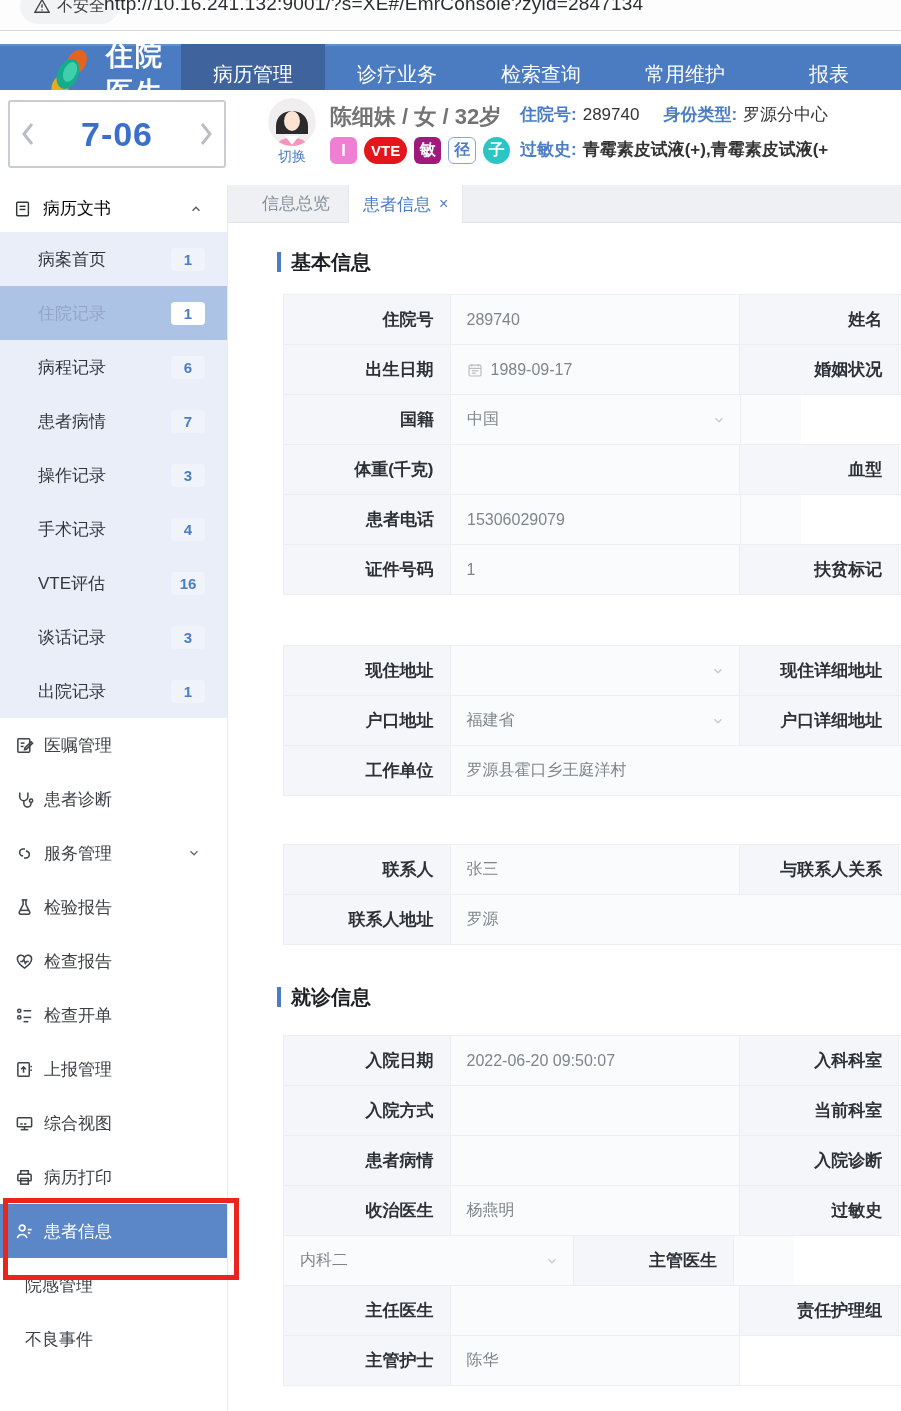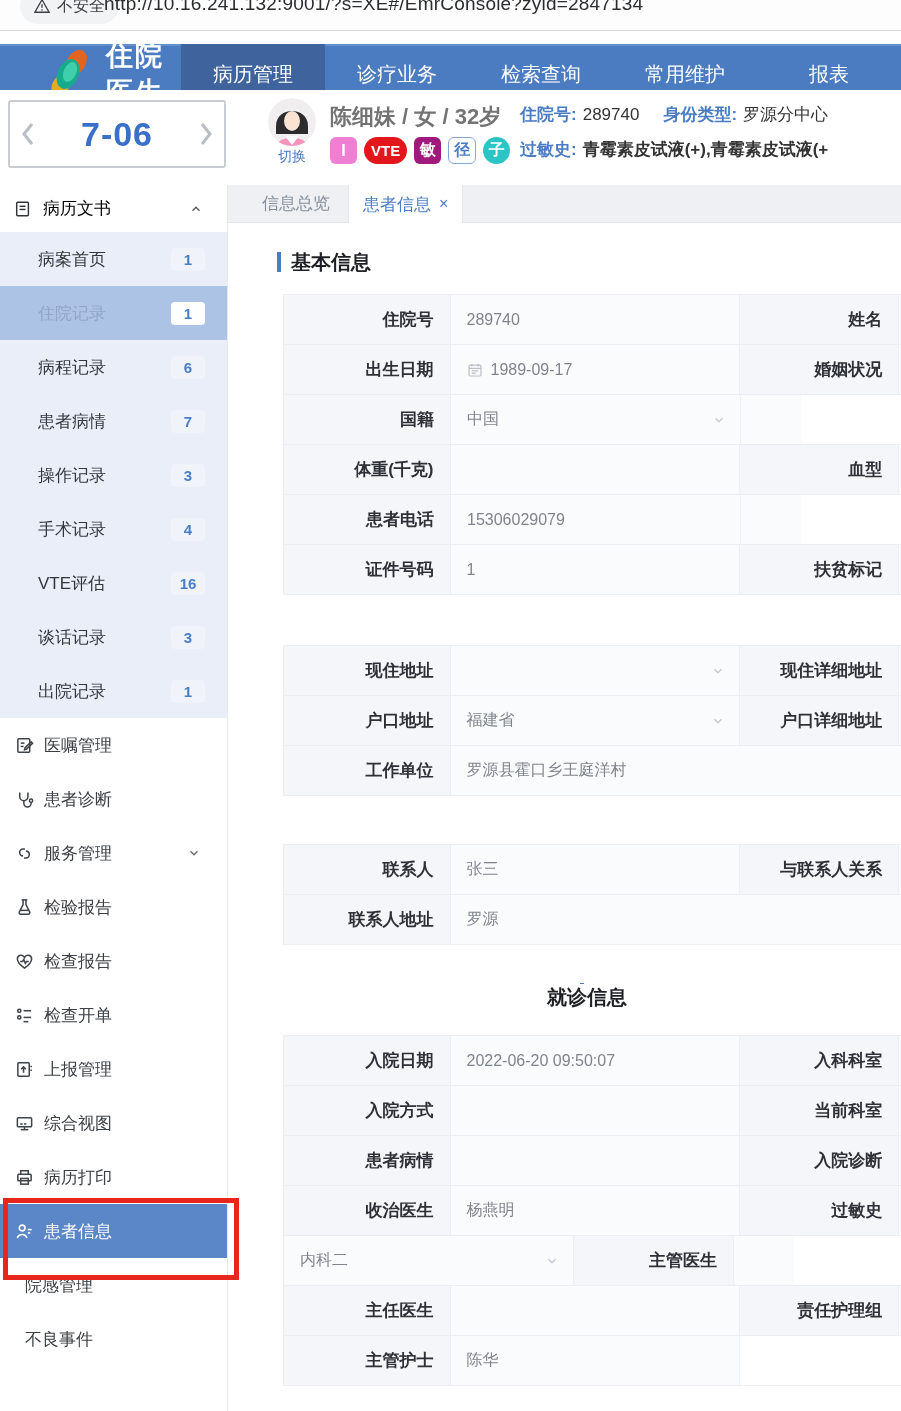--- a/index.html
+++ b/index.html
@@ -57,21 +57,21 @@
   
   #main{position:absolute;left:228px;top:185px;width:673px;height:1226px;background:#fff;text-align:center;}
   .tab-strip{height:37px;background:#eef0f4;border-bottom:1px solid #e0e3e8;display:flex;align-items:stretch;padding-left:16px;}
   .tab{display:flex;align-items:center;padding:0 18px;color:#868f9b;font-size:17px;cursor:pointer;white-space:nowrap;}
   .tab.active{background:#fff;color:#4a7dc4;border-left:1px solid #e4e7ec;border-right:1px solid #e4e7ec;margin-bottom:-1px;padding:0 14px;}
   .tab .closex{margin-left:8px;font-size:16px;color:#4a7dc4;}
   .content{padding:0 4px 0 49px;}
   .sec-title{display:flex;align-items:center;font-weight:bold;font-size:20px;color:#1d1f23;height:28px;}
   .sec-title .bar{width:4px;height:20px;background:#4a7dc4;margin-right:10px;}
   .t-basic{margin-top:25px;}
-  .t-visit{margin-top:38px;flex-direction:column;}
+  .t-visit{margin-top:38px;}
   .ftable{width:677px;border:1px solid #eceef2;box-sizing:border-box;margin-left:6px;}
   #table-basic{margin-top:18px;}
   #table-address{margin-top:50px;}
   #table-contact{margin-top:48px;}
   #table-visit{margin-top:24px;}
   .frow{display:flex;height:49px;border-bottom:1px solid #eceef2;}
   .frow:last-child{border-bottom:none;}
   .fcell{box-sizing:border-box;display:flex;align-items:center;border-right:1px solid #eceef2;}
   .flabel{width:167px;background:#f4f6f9;justify-content:flex-end;padding-right:16px;font-weight:bold;font-size:17px;color:#2d3036;white-space:nowrap;}
   .fvalue{width:290px;background:#fafbfd;padding-left:16px;color:#7f848c;font-size:16px;position:relative;white-space:nowrap;}

